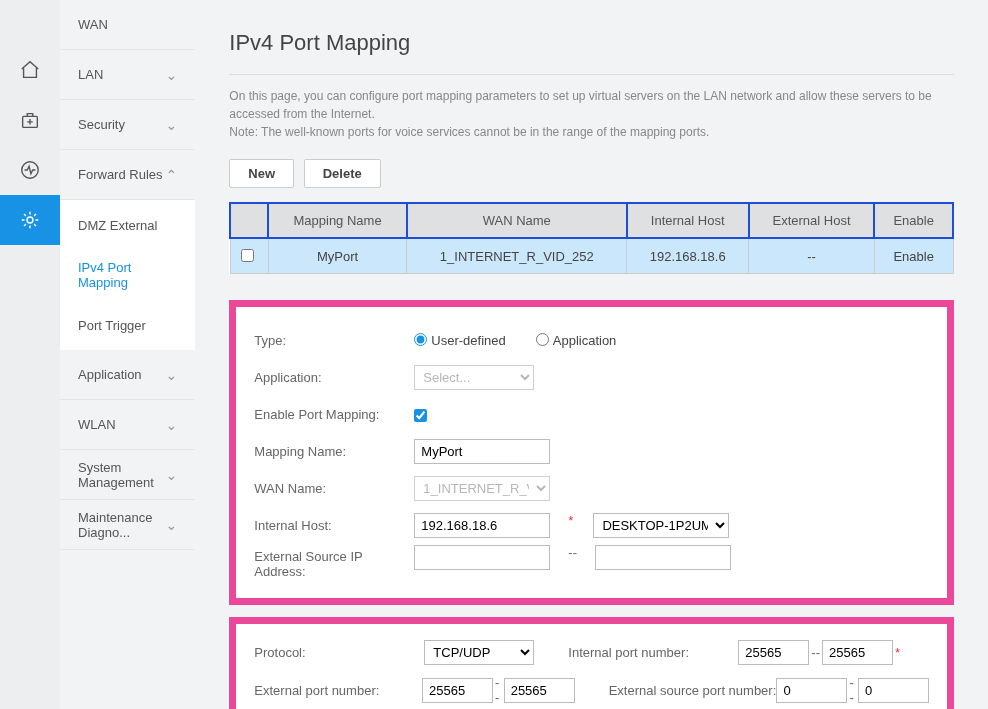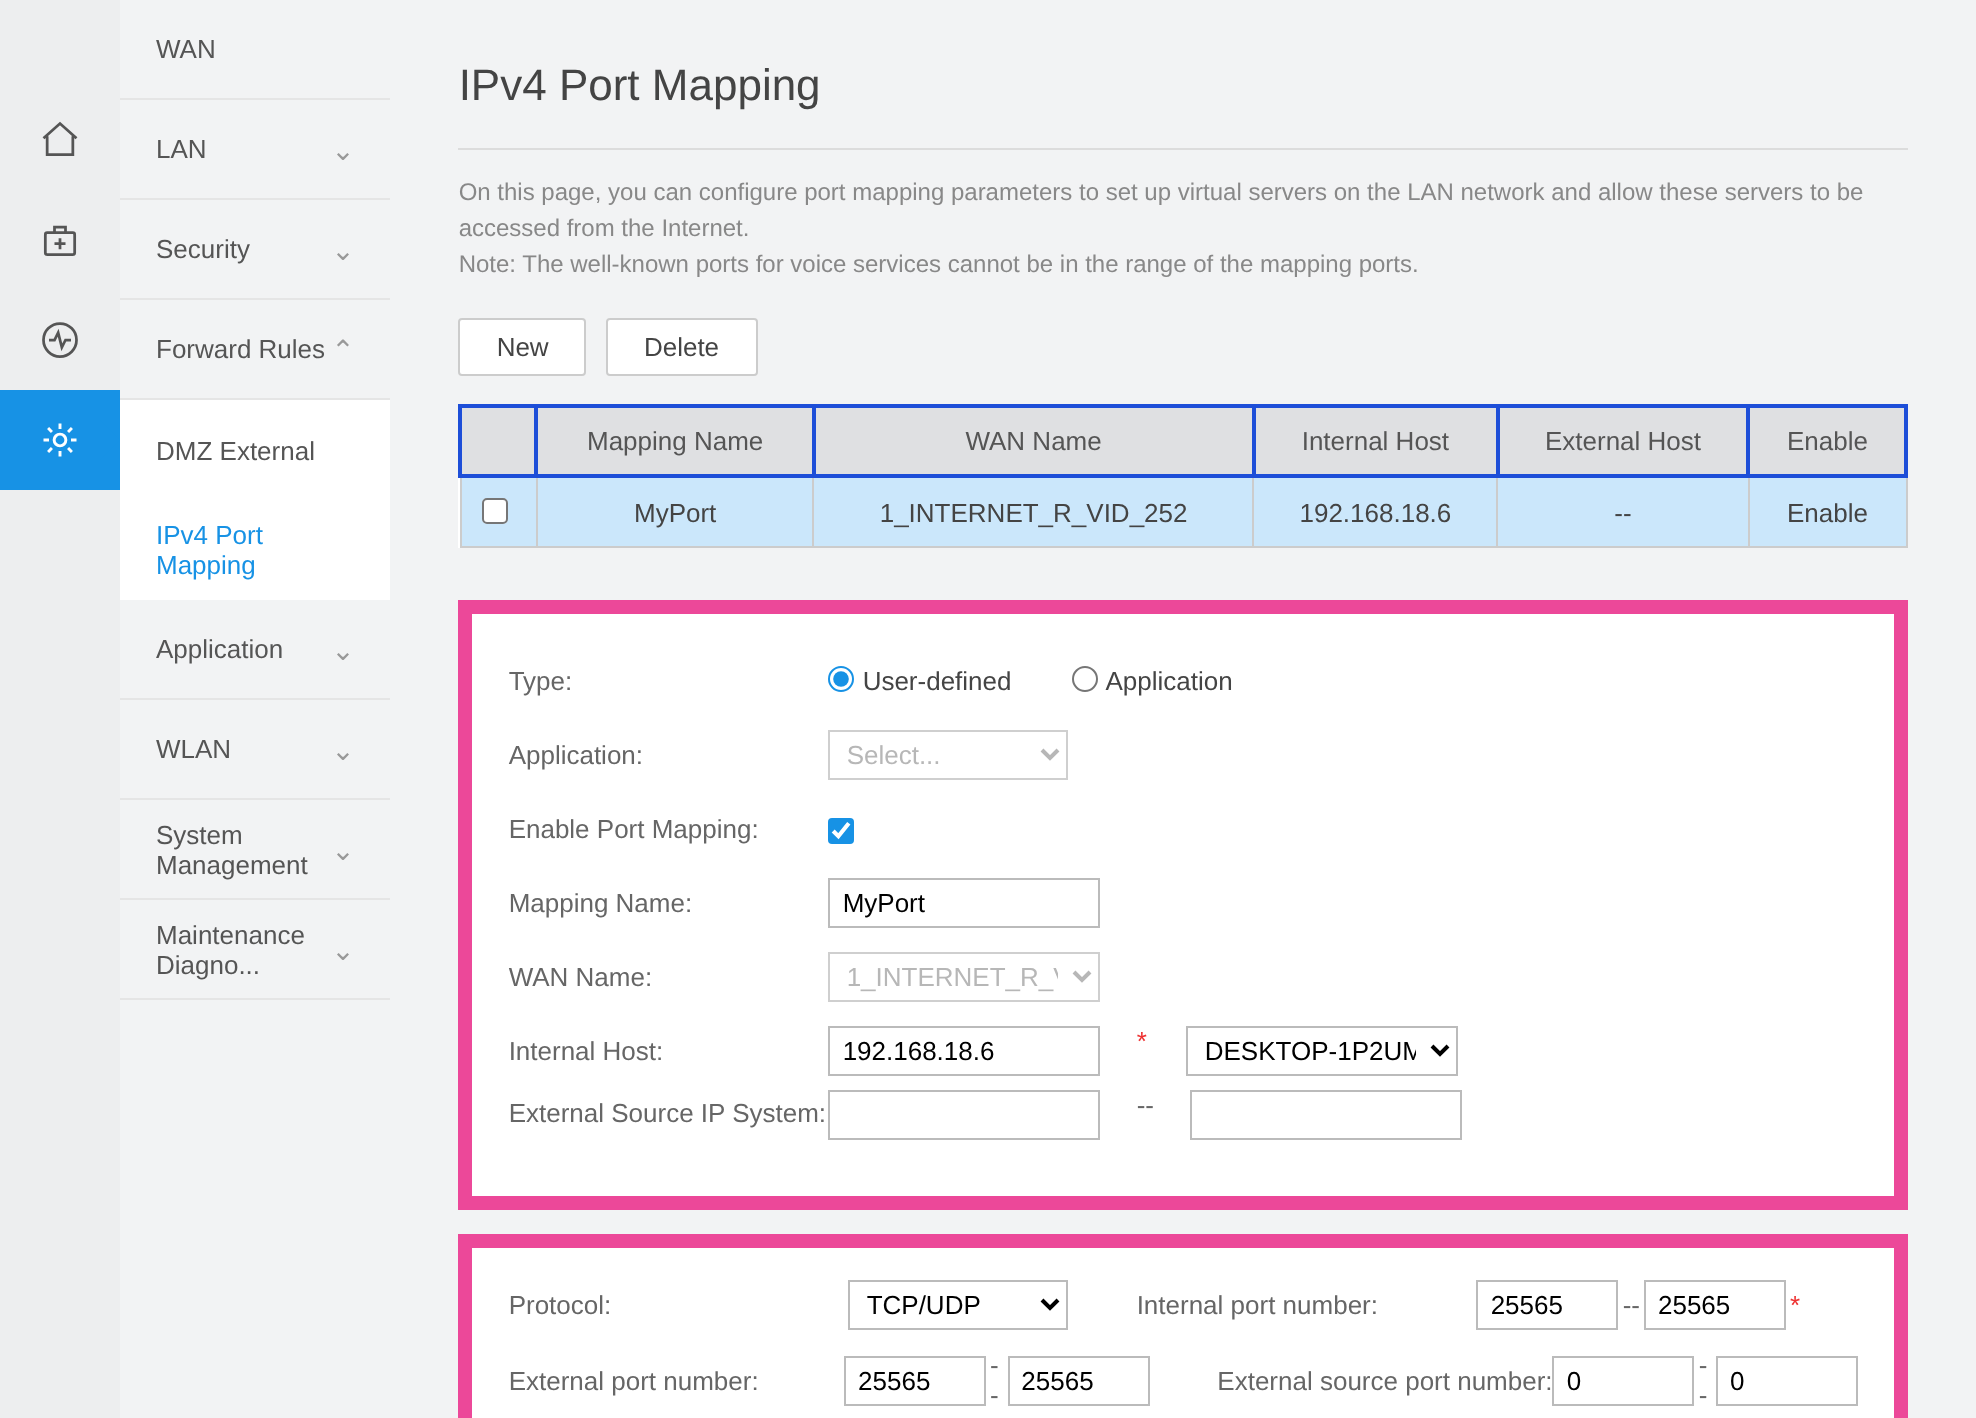--- a/index.html
+++ b/index.html
@@ -16,21 +16,21 @@
 .sidebar .item { height: 50px; display: flex; align-items: center; justify-content: space-between; padding: 0 18px; color: #555; border-bottom: 1px solid #e5e5e5; cursor: pointer; }
 .sidebar .item.expanded { background: #f2f3f4; }
 .sidebar .subitem { height: 50px; display: flex; align-items: center; padding: 0 18px; background: #fff; color: #555; cursor: pointer; }
 .sidebar .subitem.active { color: #1792e5; }
 .sidebar .chev { font-size: 14px; color: #999; }
 .content { flex: 1; padding: 30px 34px; background: #f2f3f4; }
 h1 { font-size: 22px; font-weight: 400; color: #444; margin-bottom: 18px; }
 .hr { border-top: 1px solid #dcdcdc; margin-bottom: 12px; }
 .desc { color: #888; font-size: 12px; line-height: 1.5; margin-bottom: 18px; }
 .btnrow { margin-bottom: 14px; }
-.btn { background: #fff; border: 1px solid #ccc; border-radius: 2px; padding: 6px 18px; font-size: 13px; color: #444; cursor: pointer; margin-right: 6px; }
+.btn { background: #fff; border: 1px solid #ccc; border-radius: 2px; padding: 6px 18px; font-size: 13px; color: #444; cursor: pointer; margin-right: 6px; font-weight: bold; }
 .btn.small { padding: 5px 14px; }
 .tbl { width: 100%; border-collapse: collapse; margin-bottom: 26px; background:#fff; }
 .tbl th { background: #dfe0e2; color: #555; font-weight: 400; padding: 9px 10px; border: 2px solid #1d4ed8; text-align: center; }
 .tbl td { background: #cbe7fb; padding: 9px 10px; border: 1px solid #ccc; text-align: center; }
 .tbl td.chk { width: 34px; }
 .panel { background: #fff; border: 7px solid #ec4899; padding: 16px 18px; margin-bottom: 12px; }
 .formrow { display: flex; align-items: center; min-height: 34px; margin-bottom: 3px; }
 .formlbl { width: 160px; color: #666; font-size: 13px; }
 .formval { flex: 1; display: flex; gap: 16px; }
 input[type=text] { border: 1px solid #bbb; padding: 4px 6px; font-size: 13px; width: 136px; background: #fff; }
@@ -87,20 +87,21 @@
     <div class="item">
         <span>Security</span>
         <span class="chev">⌄</span>
       </div>
     <div class="item expanded">
         <span>Forward Rules</span>
         <span class="chev">⌃</span>
       </div>
     <div class="subitem">DMZ External</div>
     <div class="subitem active">IPv4 Port Mapping</div>
+    <div class="subitem">Port Trigger</div>
     <div class="item">
         <span>Application</span>
         <span class="chev">⌄</span>
       </div>
     <div class="item">
         <span>WLAN</span>
         <span class="chev">⌄</span>
       </div>
     <div class="item">
         <span>System Management</span>
@@ -181,21 +182,21 @@
       </div>
       <div class="formrow">
         <div class="formlbl">Internal Host:</div>
         <div class="formval">
           <input type="text" value="192.168.18.6" style="">
           <span class="req">*</span>
           <select style="width:136px;margin-left:4px"><option>DESKTOP-1P2UM</option></select>
         </div>
       </div>
       <div class="formrow" style="align-items:flex-start">
-        <div class="formlbl" style="padding-top:4px">External Source IP System:</div>
+        <div class="formlbl" style="padding-top:4px">External Source IP Address:</div>
         <div class="formval">
           <input type="text" value="" style="">
           <span class="sep">--</span>
           <input type="text" value="" style="">
         </div>
       </div>
     </div>
 
     <div class="panel">
       <div class="portsrow">

